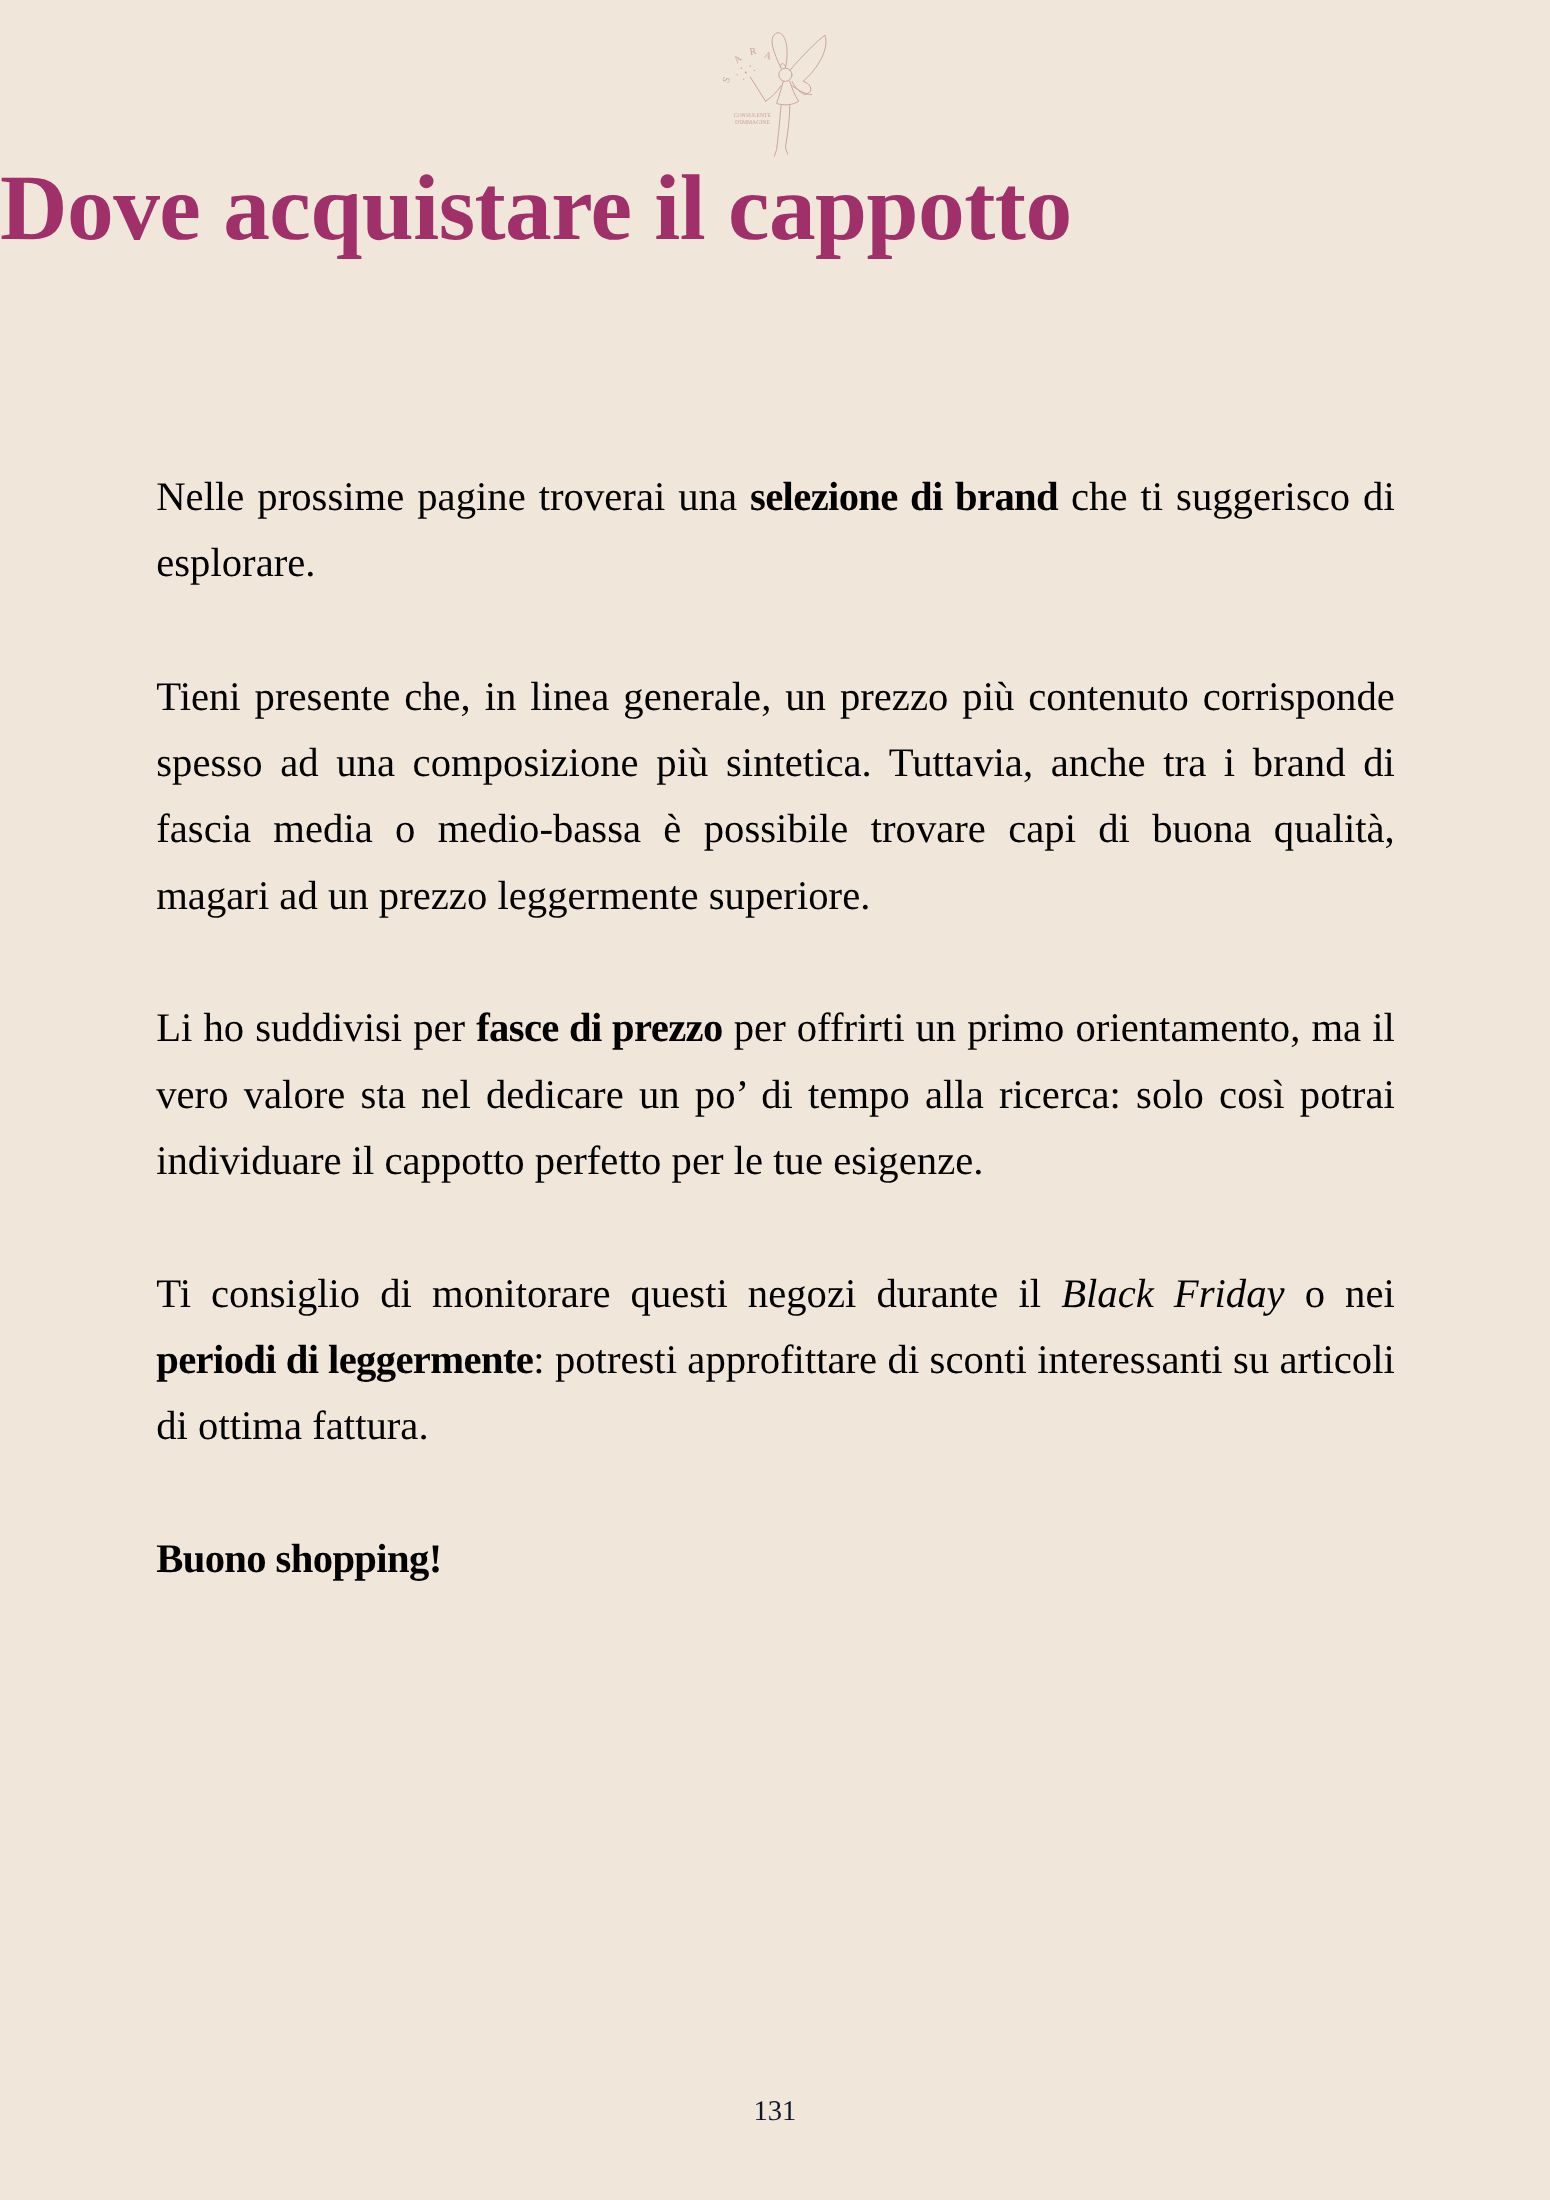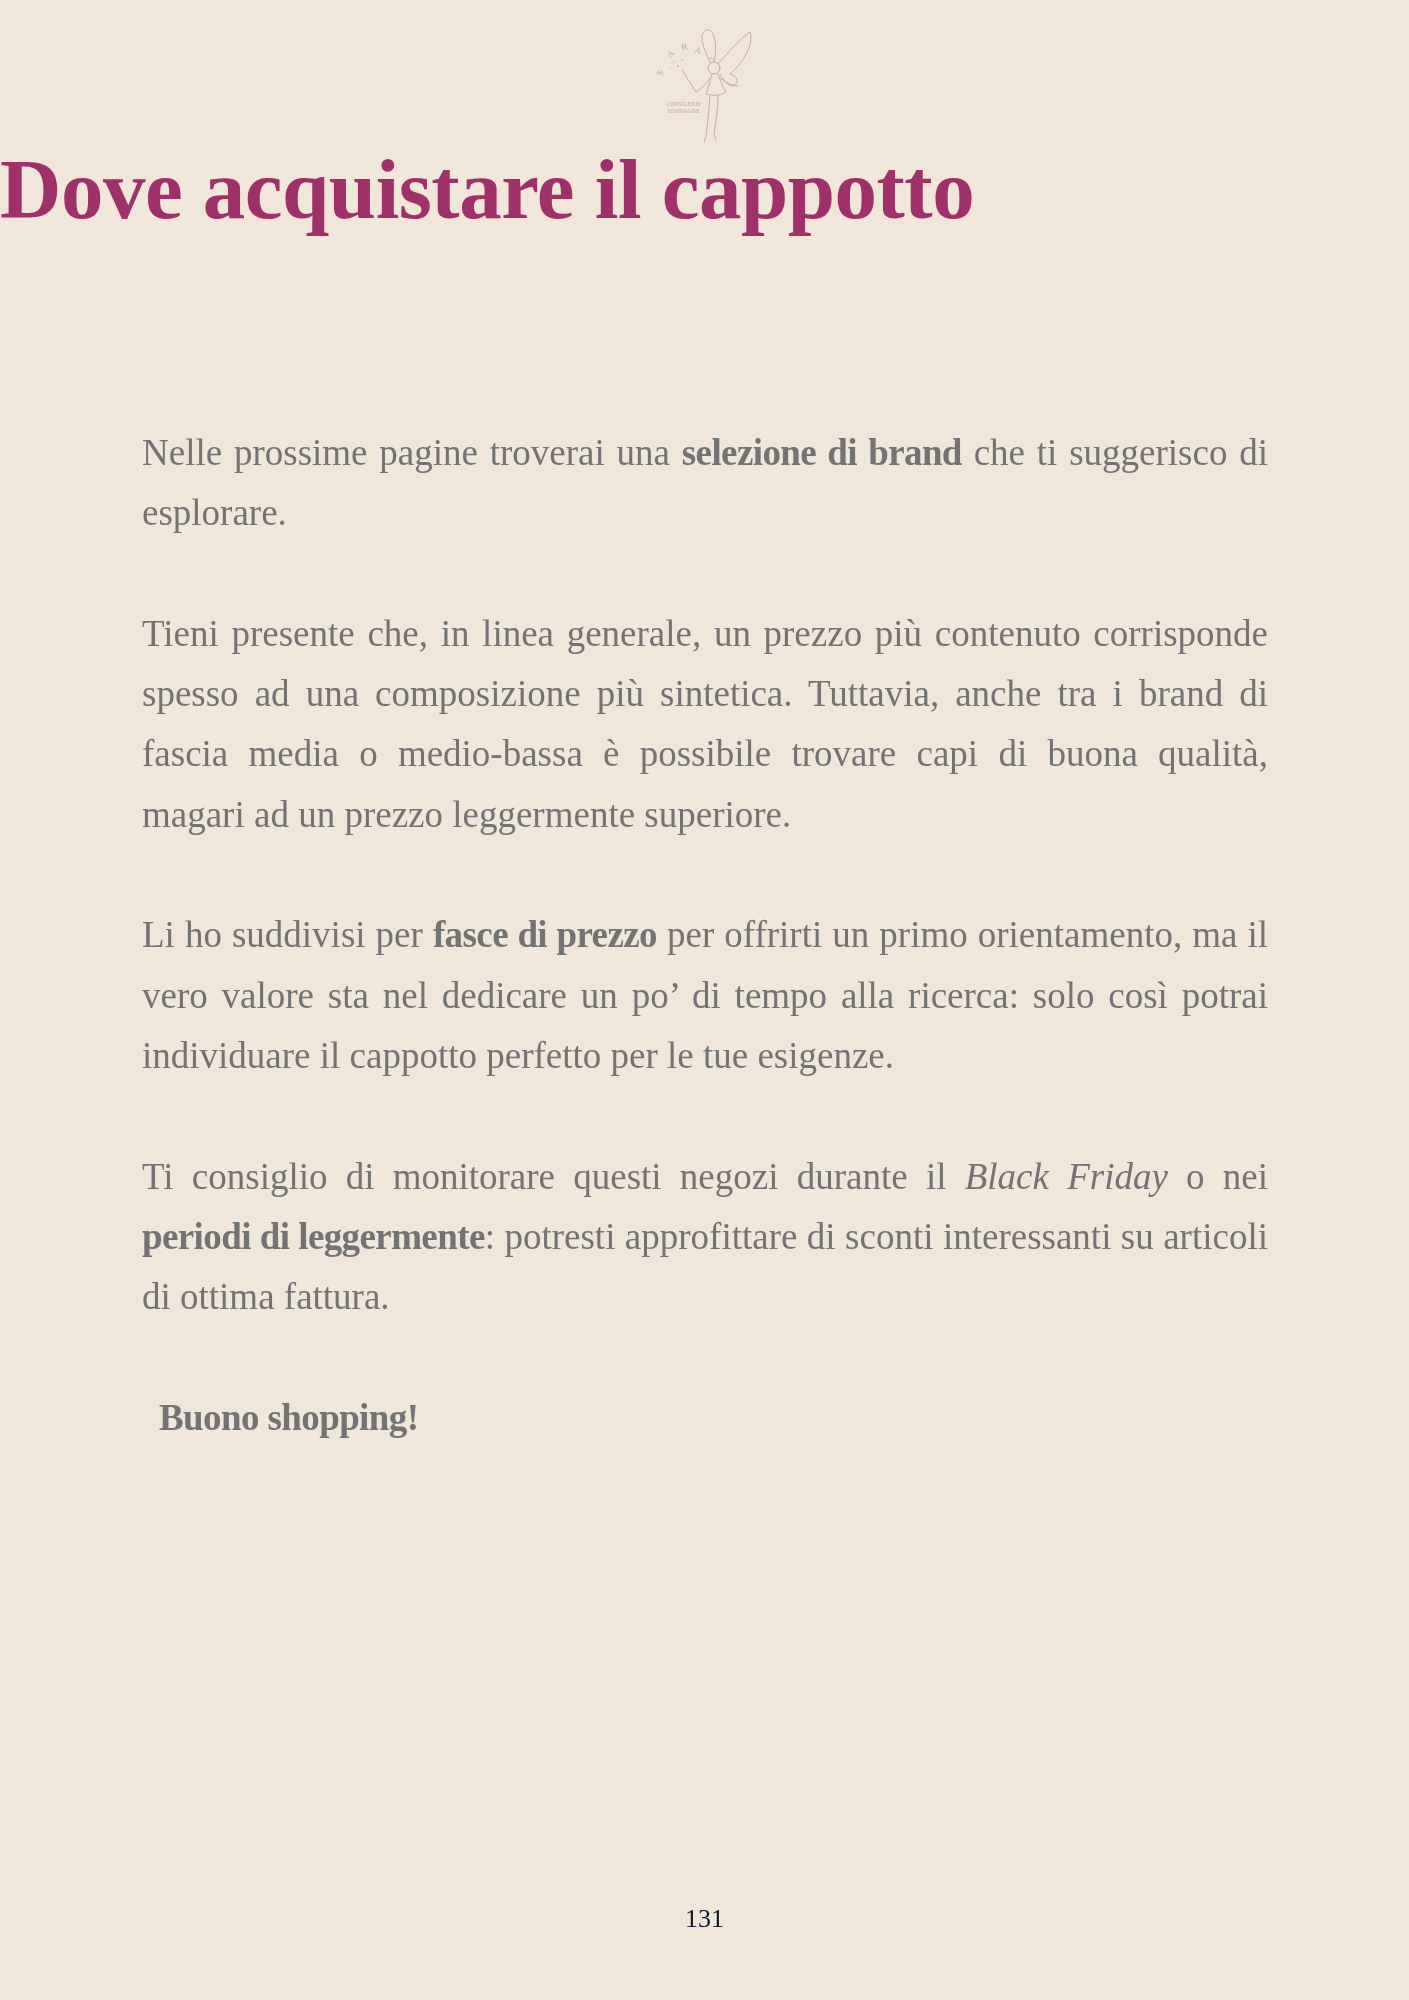--- a/index.html
+++ b/index.html
@@ -43,29 +43,29 @@
     white-space: nowrap;
   }
 
   .content {
     position: absolute;
     left: 142px;
     top: 423px;
     width: 1126px;
     font-size: 37px;
     line-height: 60.3px;
-    color: #737373;
+    color: #000000;
   }
   .content p {
     margin: 0 0 60.3px 0;
     text-align: justify;
     text-align-last: left;
   }
   .content p.closing {
-    margin: 17px;
+    margin: 0;
   }
   .content b {
     font-weight: bold;
     letter-spacing: -0.6px;
   }
   .content i {
     font-style: italic;
   }
   .closing b {
     font-size: 37px;

